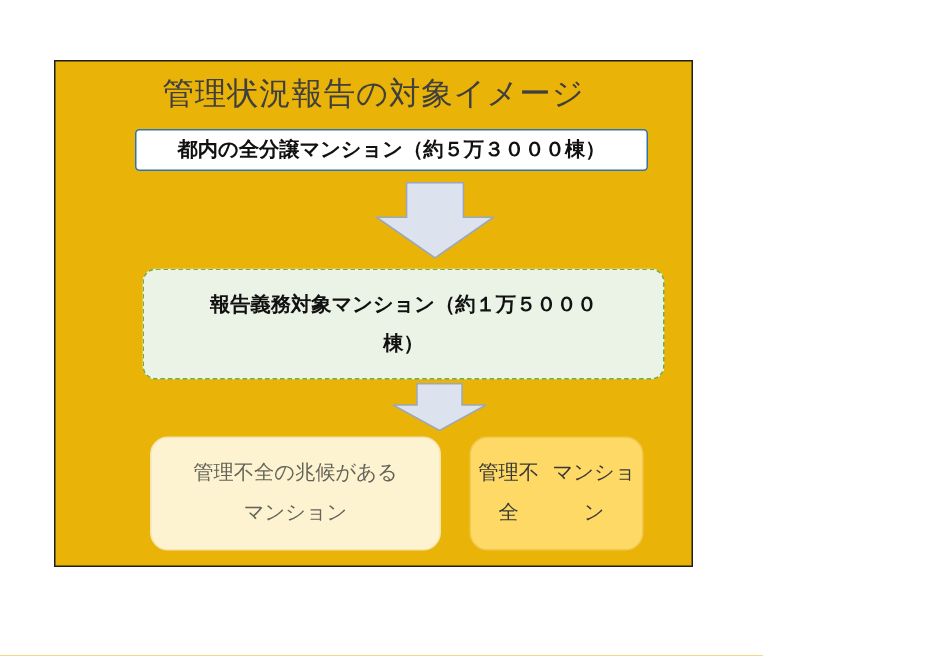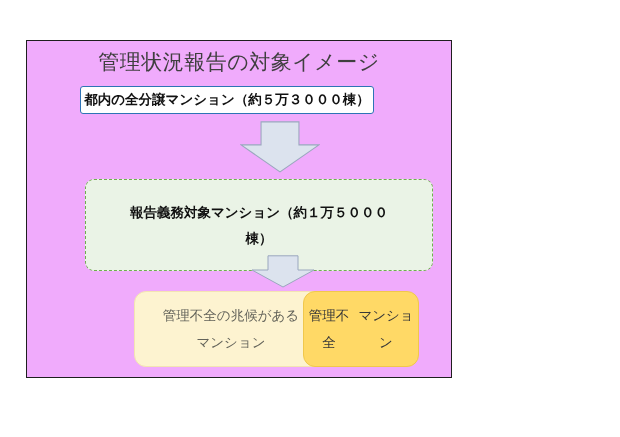--- a/index.html
+++ b/index.html
@@ -5,38 +5,38 @@
   * { box-sizing: border-box; margin: 0; padding: 0; }
   html, body { width: 620px; height: 437px; }
   body {
     background: #ffffff;
     font-family: "DejaVu Sans", "Liberation Sans", sans-serif;
     position: relative;
     overflow: hidden;
   }
   .frame {
     position: absolute;
-    left: 26px; top: 40px;
+    left: 36px; top: 40px;
     width: 426px; height: 338px;
     border: 1.5px solid #1f1f1f;
-    background: #f0abfc;
+    background: #eab308;
   }
   .title {
     position: absolute;
     top: 7px; left: 0;
     width: 100%;
     text-align: center;
     font-size: 21px;
     letter-spacing: 0.5px;
     color: var(--title-color, #3F3F3F);
   }
   .box-top {
     position: absolute;
     left: 53px; top: 45px;
-    width: 294px; height: 28px;
+    width: 342px; height: 28px;
     background: #ffffff;
     border: 1.6px solid var(--top-box-border, #2E74B5);
     border-radius: 3px;
     display: flex; align-items: center; justify-content: center;
     font-weight: bold;
     font-size: 13.5px;
     color: #111111;
     white-space: nowrap;
   }
   .arrow-1 {
@@ -51,21 +51,21 @@
   }
   .arrow-1 svg, .arrow-2 svg { width: 100%; height: 100%; display: block; }
   .arrow-shape {
     fill: var(--arrow-fill, #DCE3EE);
     stroke: var(--arrow-border, #9AA7BE);
     stroke-width: 1;
   }
   .box-mid {
     position: absolute;
     left: 58px; top: 138px;
-    width: 348px; height: 92px;
+    width: 348px; height: 74px;
     background: var(--middle-box-fill, #EAF3E6);
     border: 1.6px dashed var(--middle-box-border, #6FAE4E);
     border-radius: 9px;
     display: flex; flex-direction: column;
     align-items: center; justify-content: center;
     font-weight: bold;
     font-size: 13.5px;
     line-height: 26px;
     color: #111111;
     text-align: center;
@@ -76,21 +76,20 @@
     width: 194px; height: 76px;
     background: var(--bottom-left-fill, #FDF3D0);
     border: 1px solid #F3E4B2;
     border-radius: 12px;
     display: flex; flex-direction: column;
     align-items: center; justify-content: center;
     font-size: 13.5px;
     line-height: 27px;
     color: #63635a;
     text-align: center;
-    margin-left: 44px;
   }
   .box-bottom-right {
     position: absolute;
     left: 276px; top: 250px;
     width: 116px; height: 76px;
     background: var(--bottom-right-fill, #FFD966);
     border: 1px solid #F0C84C;
     border-radius: 12px;
     display: flex; flex-direction: row;
     align-items: center; justify-content: center;

